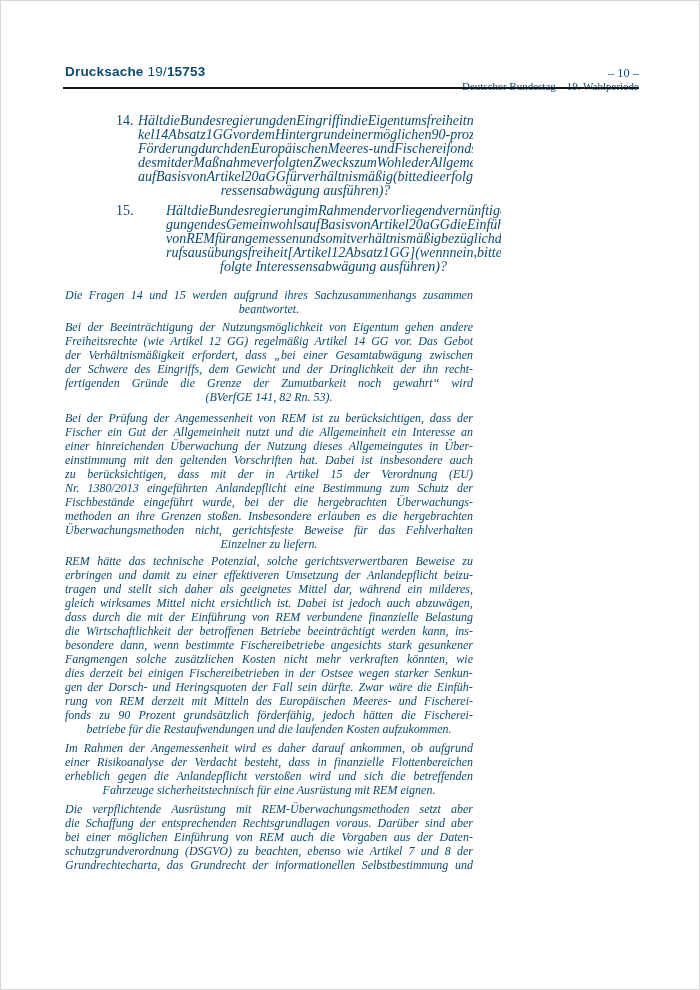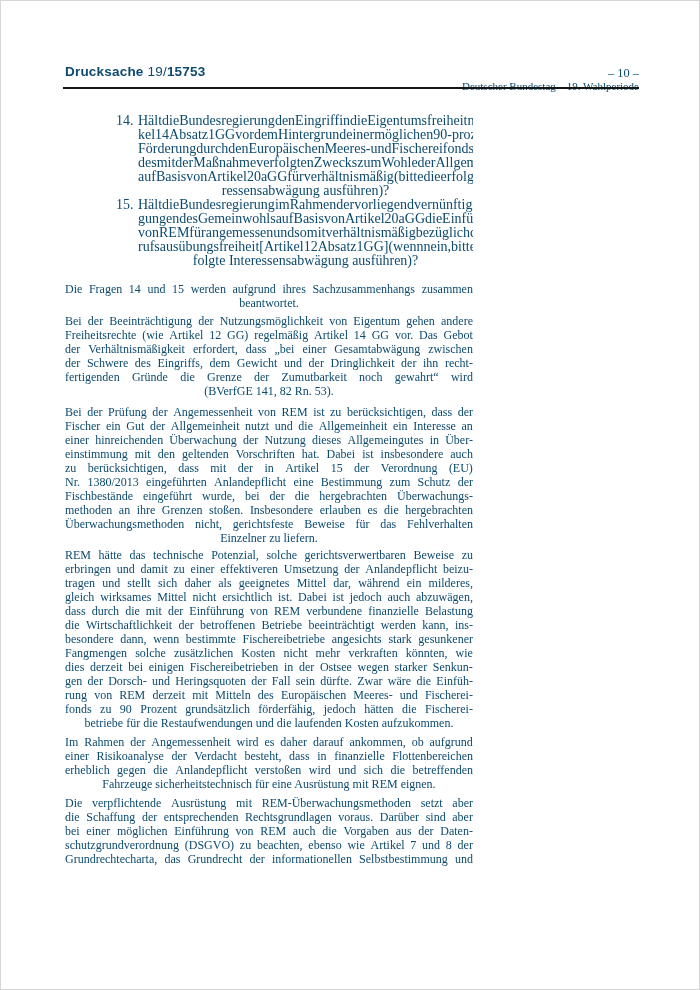--- a/index.html
+++ b/index.html
@@ -27,33 +27,33 @@
   }
   .header-right{
     position:absolute;right:0;top:16px;font-size:11px;white-space:nowrap;
   }
   .header-rule{position:absolute;top:86px;left:62px;width:576px;height:1.5px;background:#151515;}
   
   .content{position:absolute;top:106px;left:64px;width:408px;}
   
   .question{display:flex;font-size:14px;line-height:14px;padding-left:51px;}
   .question:first-child{margin-top:7px;}
-  .question + .question{}
+  .question + .question{margin-top:6px;gap:28px;}
   .q-number{width:22px;flex:none;}
   .q-text{width:335px;flex:none;}
   
   .paragraph{font-size:12px;line-height:14px;width:408px;}
   .paragraph:nth-child(1){margin-top:14px;}
   .paragraph:nth-child(2){margin-top:4px;}
   .paragraph:nth-child(3){margin-top:7px;}
   .paragraph:nth-child(4){margin-top:3px;}
   .paragraph:nth-child(5){margin-top:5px;}
   .paragraph:nth-child(6){margin-top:5px;}
   
-  .line{height:14px;overflow:hidden;}
+  .line{height:14px;overflow:hidden;font-style:italic;}
   .line.j{display:flex;justify-content:space-between;}
   .line.j span{white-space:pre;flex:none;}
   .line.last{text-align:center;white-space:nowrap;}
 </style>
 </head>
 <body>
 
 <div class="page">
 
   <div class="header-row">

